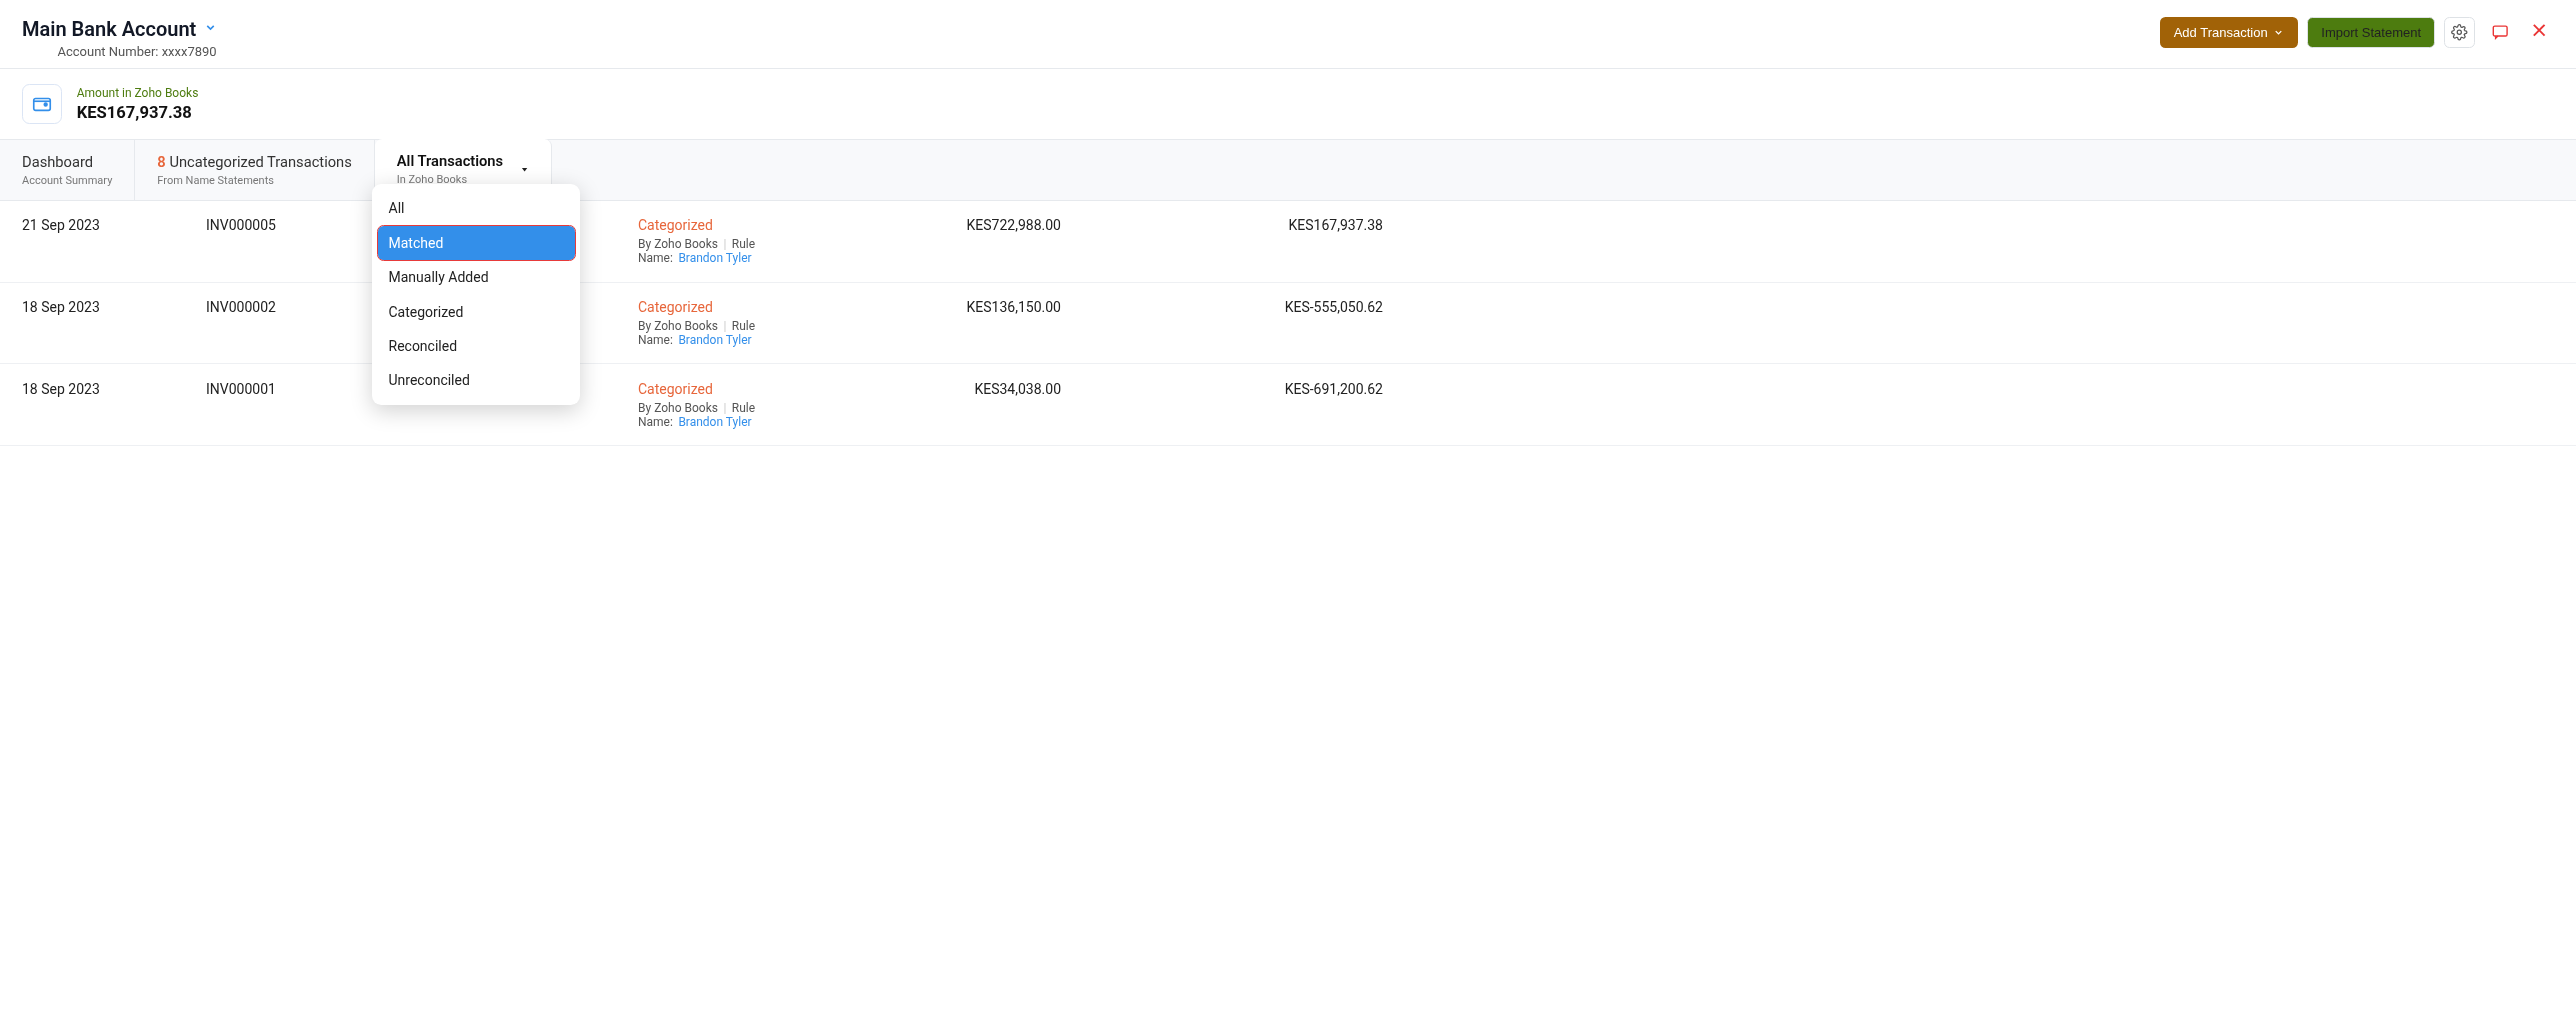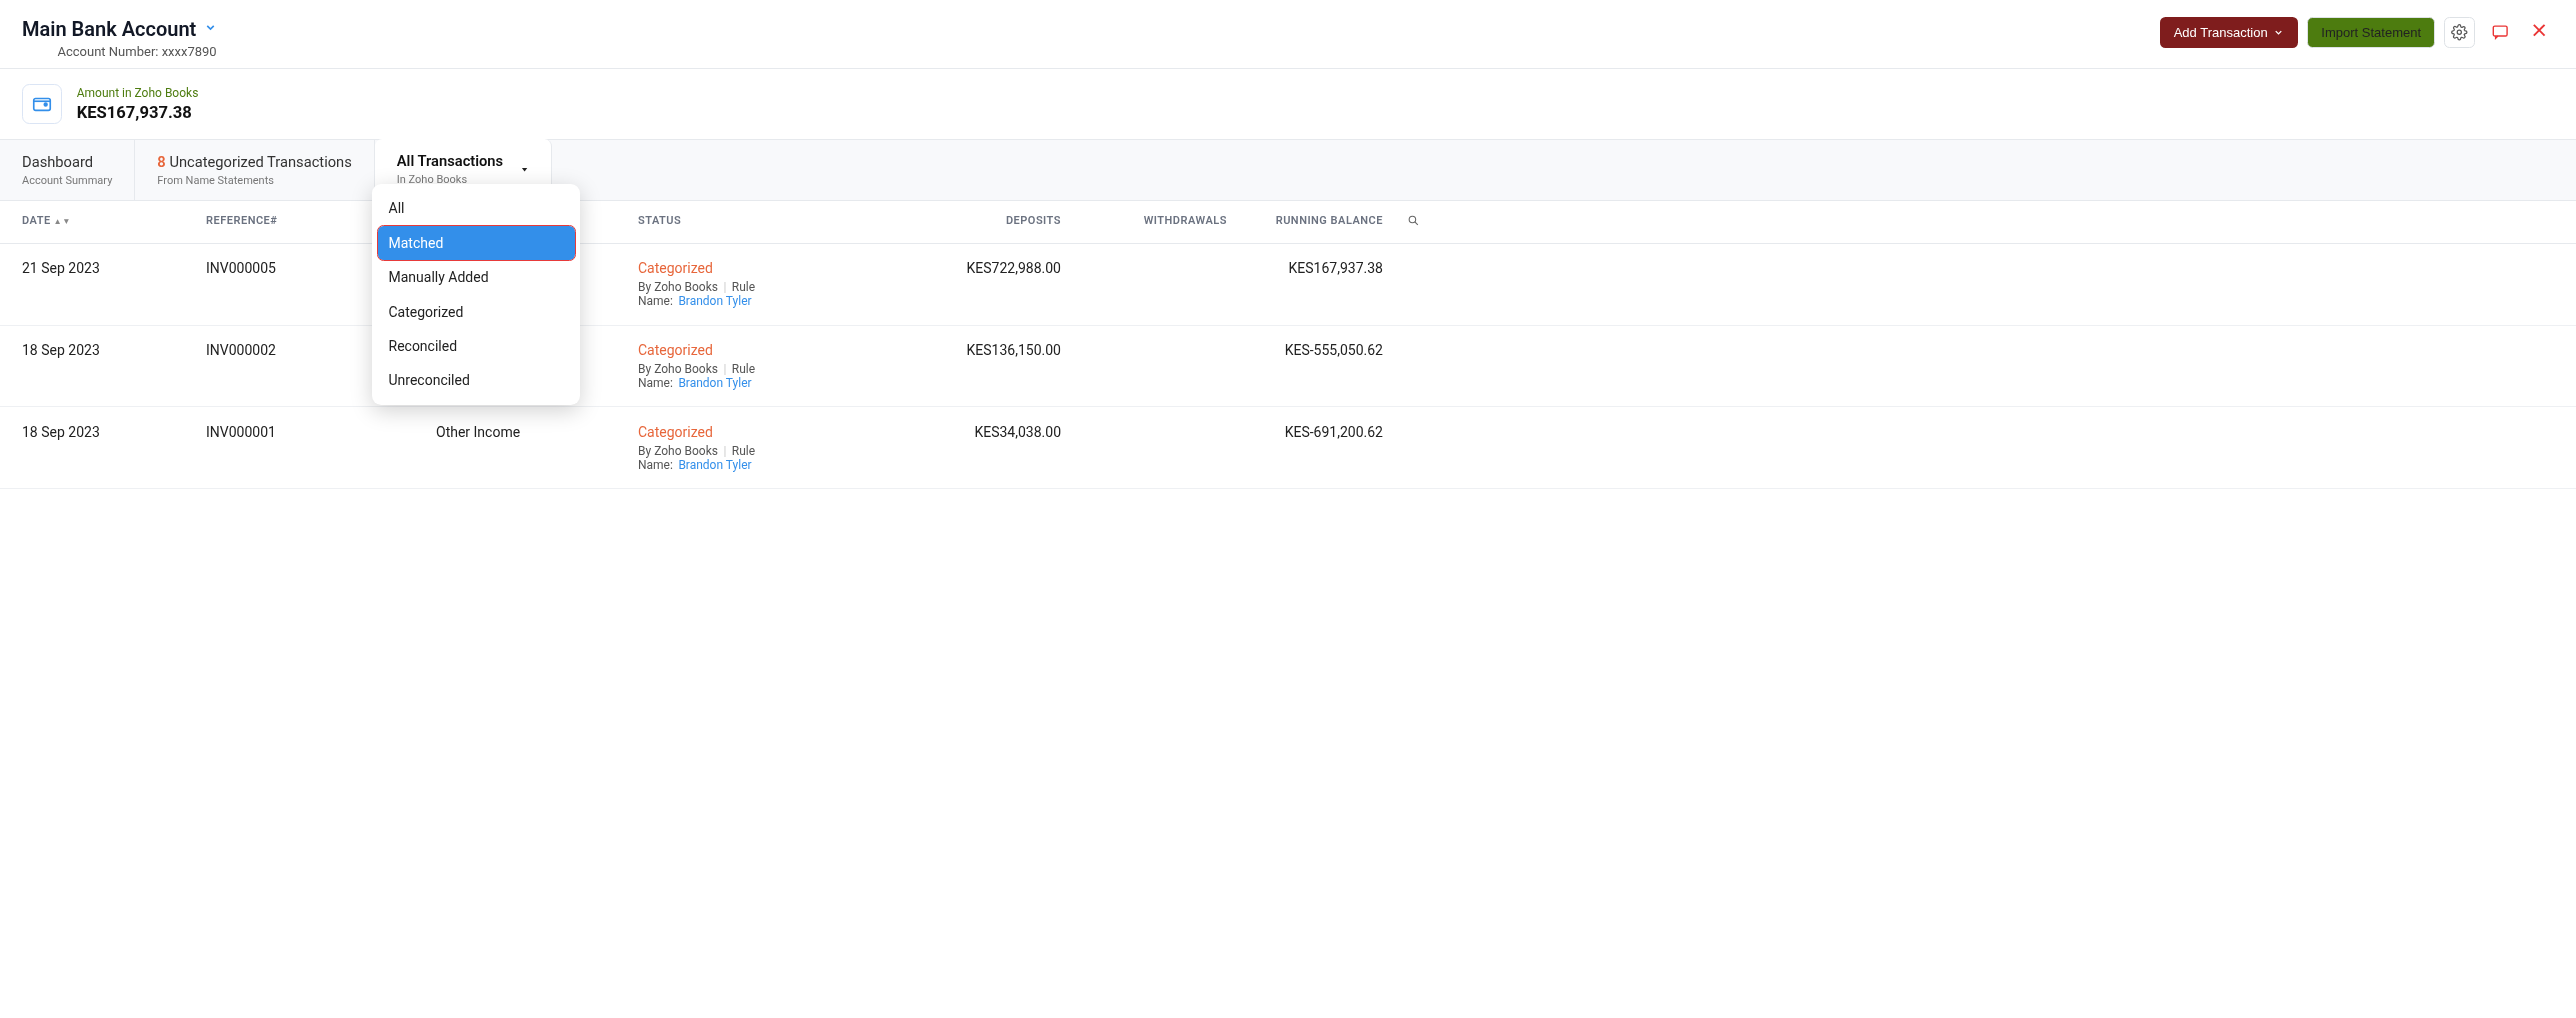--- a/index.html
+++ b/index.html
@@ -24,21 +24,21 @@
   .acct-title { font-size: 20px; font-weight: 600; color: #121826; }
   .chev-down { color: #2e80ff; font-size: 14.7px; }
   .acct-sub { font-size: 13px; color: #555; }
 
   .header-right { display: flex; align-items: center; gap: 9.2px; }
   .btn {
     display: inline-flex; align-items: center; gap: 5.5px;
     border-radius: 5.5px; font-size: 13px; cursor: pointer;
     padding: 7.4px 13px; border: 0.9px solid transparent;
   }
-  .btn-primary { background: #7f1d1d; color: #fff; }
+  .btn-primary { background: #a16207; color: #fff; }
   .btn-default { background: #4d7c0f; color: #222; border: 0.9px solid #dee2e6; }
   .icon-btn {
     width: 31px; height: 31px; border: 0.9px solid #dee2e6;
     border-radius: 5.5px; display: inline-flex; align-items: center;
     justify-content: center; background: #fff; cursor: pointer;
   }
   .icon-btn.noborder { border: none; }
   .gear-svg { width: 16.6px; height: 16.6px; stroke: #555; }
   .chat-svg { width: 18.4px; height: 18.4px; }
   .close-x { color: #ea3434; font-size: 20px; font-weight: 300; cursor: pointer; padding: 0 5.5px;}
@@ -215,35 +215,20 @@
         <div class="dd-item">All</div>
         <div class="dd-item selected">Matched</div>
         <div class="dd-item">Manually Added</div>
         <div class="dd-item">Categorized</div>
         <div class="dd-item">Reconciled</div>
         <div class="dd-item">Unreconciled</div>
       </div>
   </div>
 
   <div class="table">
-    <div class="thead">
-      <div><span>Date</span><span class="sort-ind">▲▼</span></div>
-      <div>Reference#</div>
-      <div>Type</div>
-      <div>Status</div>
-      <div class="right">Deposits</div>
-      <div class="right">Withdrawals</div>
-      <div class="right">Running Balance</div>
-      <div class="right">
-        <svg class="search-icon-svg" viewBox="0 0 24 24" fill="none" stroke-width="2">
-            <circle cx="10" cy="10" r="6"></circle>
-            <line x1="20" y1="20" x2="14.5" y2="14.5"></line>
-          </svg>
-      </div>
-    </div>
     <div id="tbody">
         <div class="row">
           <div><span class="cell-txt">21 Sep 2023</span></div>
           <div><span class="cell-txt">INV000005</span></div>
           <div><span class="cell-txt"></span></div>
           <div class="status-cell">
             <div class="st-main">Categorized</div>
             <div class="st-sub">
               <span>By Zoho Books</span>
               <span class="sep">|</span>

